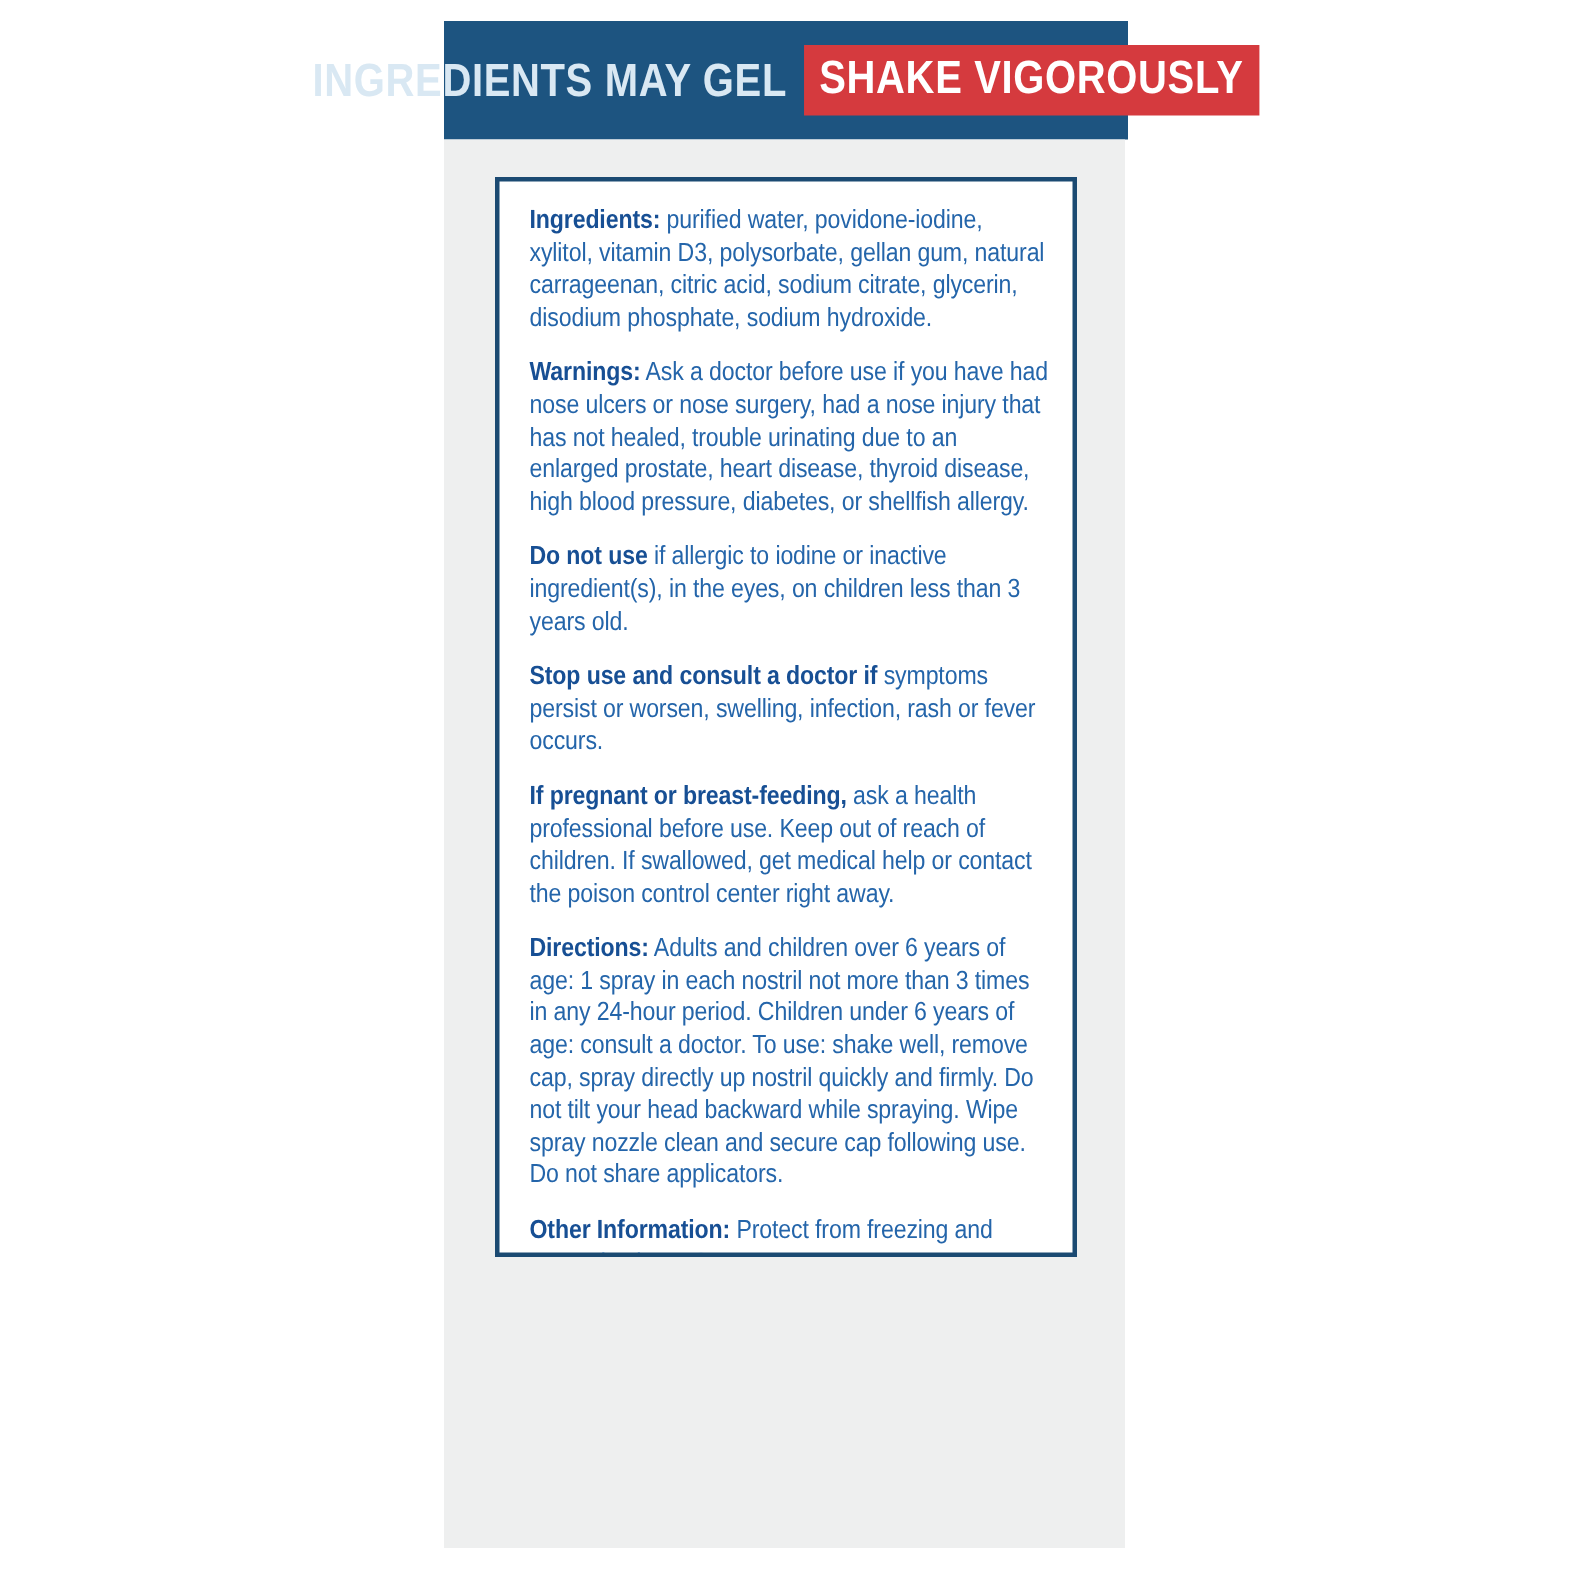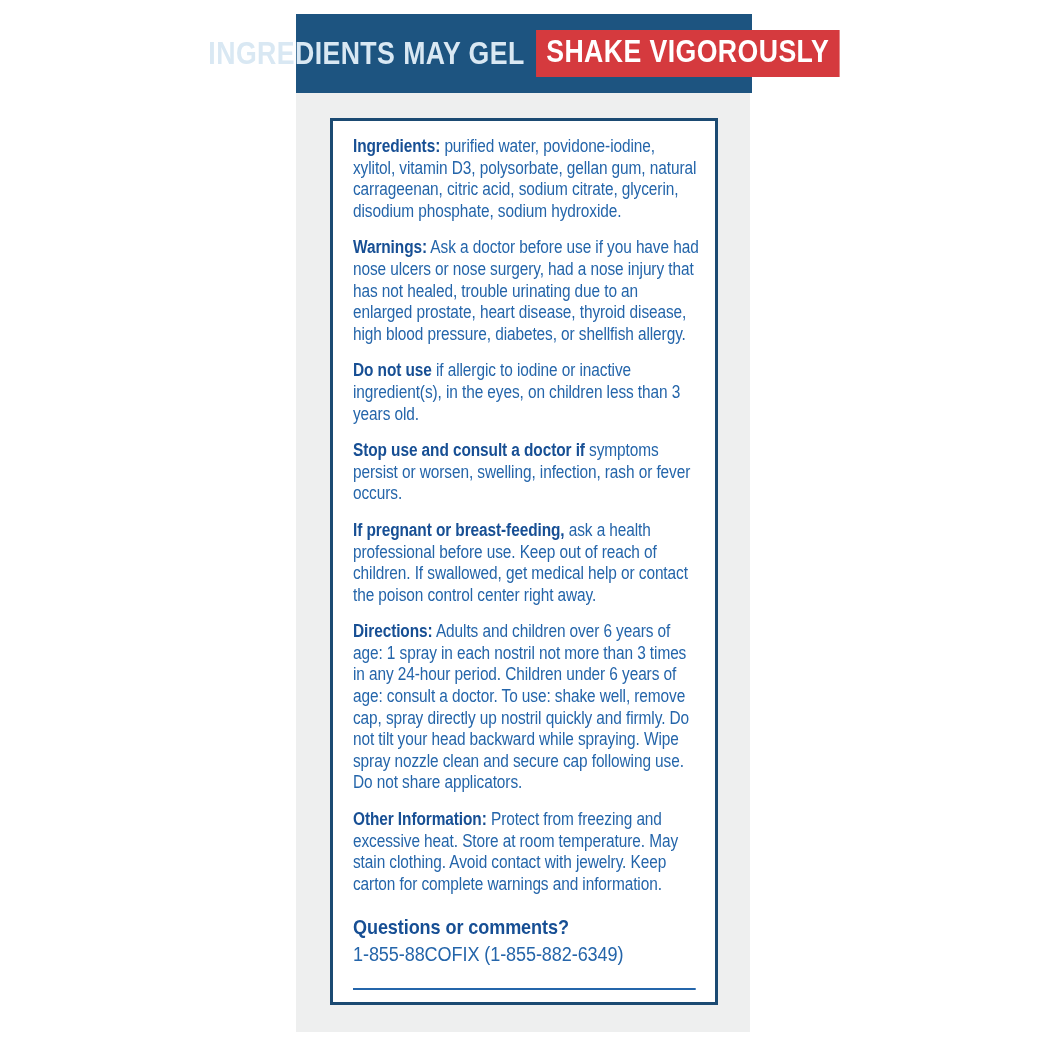--- a/index.html
+++ b/index.html
@@ -36,21 +36,21 @@
   
   .panel {
     position: absolute; left: 296px; top: 93px;
     width: 454px; height: 939px;
     background: #eeefef;
   }
 
   
   .card {
     position: absolute; left: 34px; top: 25px;
-    width: 388px; height: 887px;
+    width: 388px; height: 720px;
     background: #ffffff;
     border: 3px solid #1b4a72;
     padding: 12px 16px 0 20px;
     overflow: hidden;
   }
   .content {
     width: 113.5%;
     transform: scaleX(0.881); transform-origin: left top;
     color: #2465aa;
     font-size: 17.5px; line-height: 21.6px;

